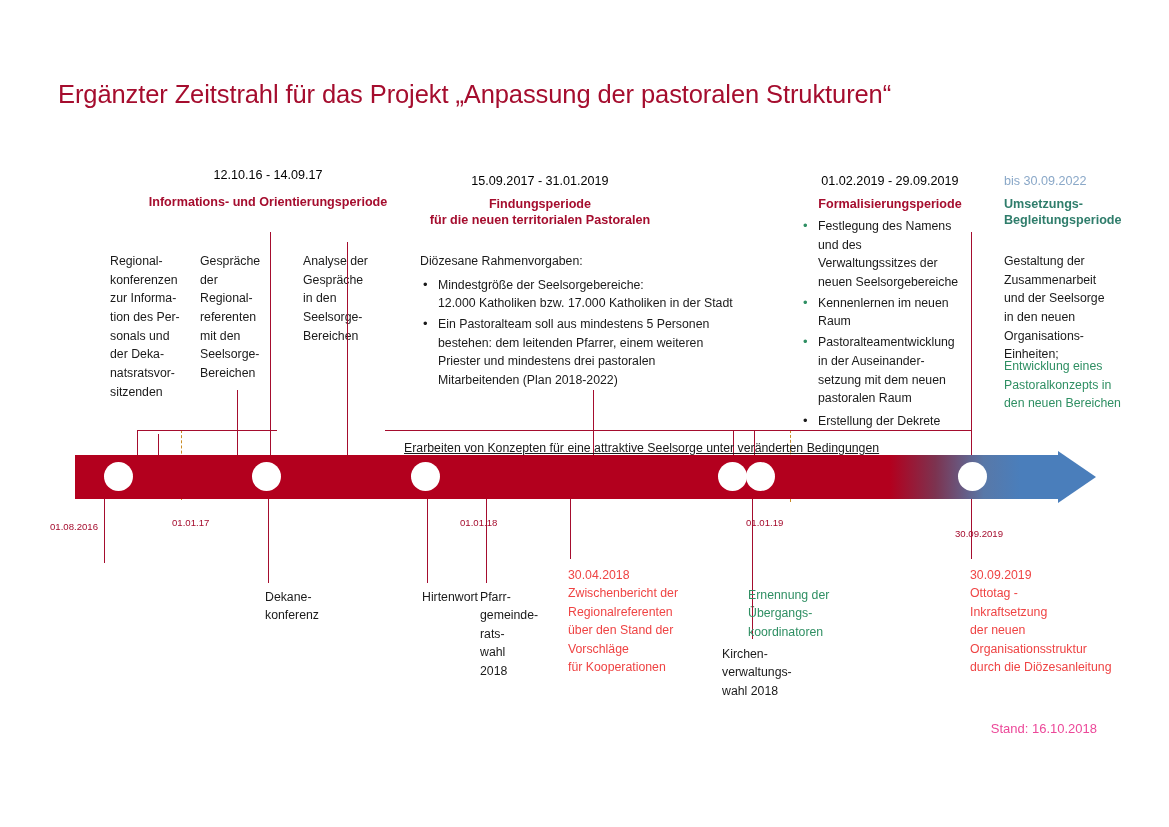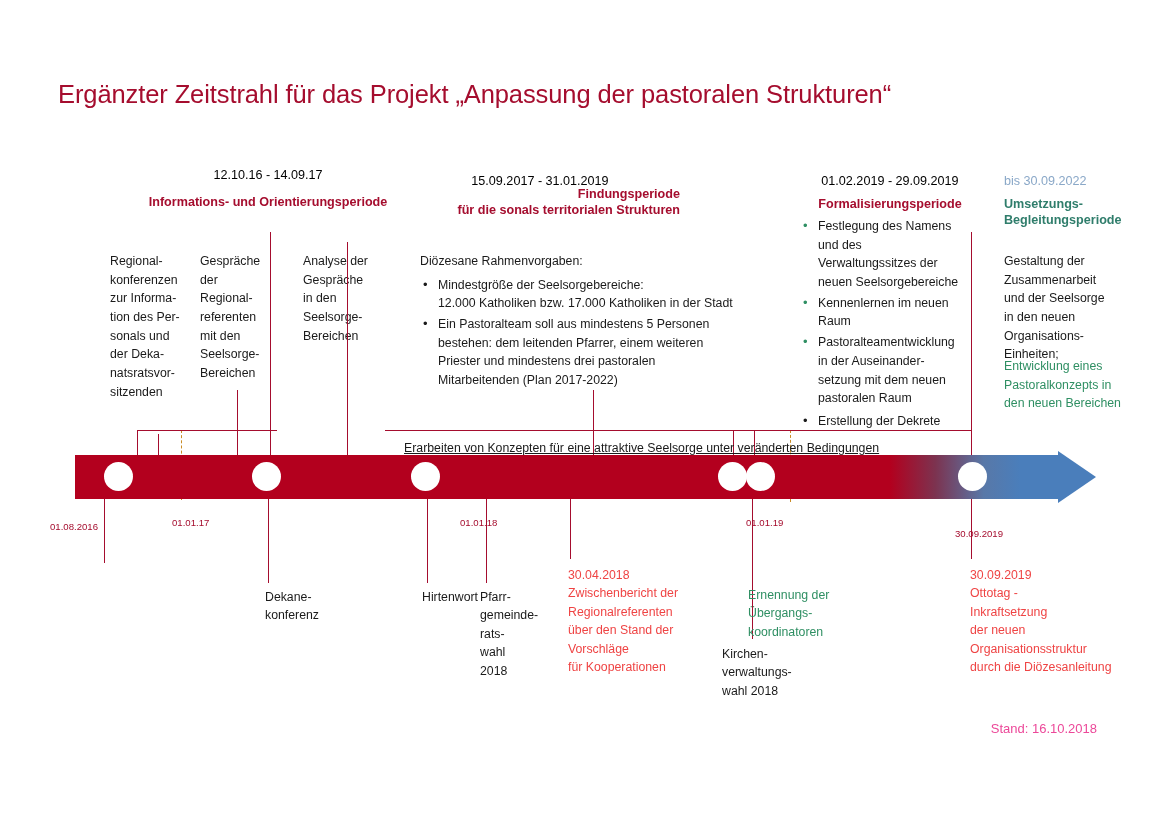--- a/index.html
+++ b/index.html
@@ -154,23 +154,23 @@
 <body>
 
 <div id="page">
 
   <div class="abs" id="title">Ergänzter Zeitstrahl für das Projekt „Anpassung der pastoralen Strukturen“</div>
 
   <div class="abs period-date" style="left:138px; top:168px; width:260px;">12.10.16 - 14.09.17</div>
   <div class="abs period-title" style="left:118px; top:195px; width:300px;">Informations- und Orientierungsperiode</div>
 
   <div class="abs period-date" style="left:400px; top:174px; width:280px;">15.09.2017 - 31.01.2019</div>
-  <div class="abs period-title" style="left:400px; top:187px; width:280px;text-align:right;">
+  <div class="abs period-title" style="left:400px; top:197px; width:280px;">
     <div>Findungsperiode</div>
-    <div>für die sonals territorialen Strukturen</div>
+    <div>für die neuen territorialen Pastoralen</div>
   </div>
 
   <div class="abs period-date" style="left:765px; top:174px; width:250px;">01.02.2019 - 29.09.2019</div>
   <div class="abs period-title" style="left:765px; top:197px; width:250px;">Formalisierungsperiode</div>
 
   <div class="abs period-date muted" style="left:1004px; top:174px; width:130px; text-align:left;">bis 30.09.2022</div>
   <div class="abs period-title teal" style="left:1004px; top:197px; width:140px; text-align:left;">
     <div>Umsetzungs-</div>
     <div>Begleitungsperiode</div>
   </div>
@@ -199,21 +199,21 @@
 Bereichen</div>
 
   <div class="abs block dark" style="left:420px; top:252px; width:370px;">
     <div>Diözesane Rahmenvorgaben:</div>
     <ul class="bul blackbul" style="margin-top:5px;">
       <li style="white-space:pre-line;">Mindestgröße der Seelsorgebereiche:
 12.000 Katholiken bzw. 17.000 Katholiken in der Stadt</li>
       <li style="white-space:pre-line; margin-top:2px;">Ein Pastoralteam soll aus mindestens 5 Personen
 bestehen: dem leitenden Pfarrer, einem weiteren
 Priester und mindestens drei pastoralen
-Mitarbeitenden (Plan 2017-2022)</li>
+Mitarbeitenden (Plan 2018-2022)</li>
     </ul>
   </div>
 
   <div class="abs block" style="left:800px; top:217px; width:200px;">
     <ul class="bul greenbul">
       <li class="green" style="white-space:pre-line;">Festlegung des Namens
 und des
 Verwaltungssitzes der
 neuen Seelsorgebereiche</li>
       <li class="green" style="white-space:pre-line; margin-top:2px;">Kennenlernen im neuen

